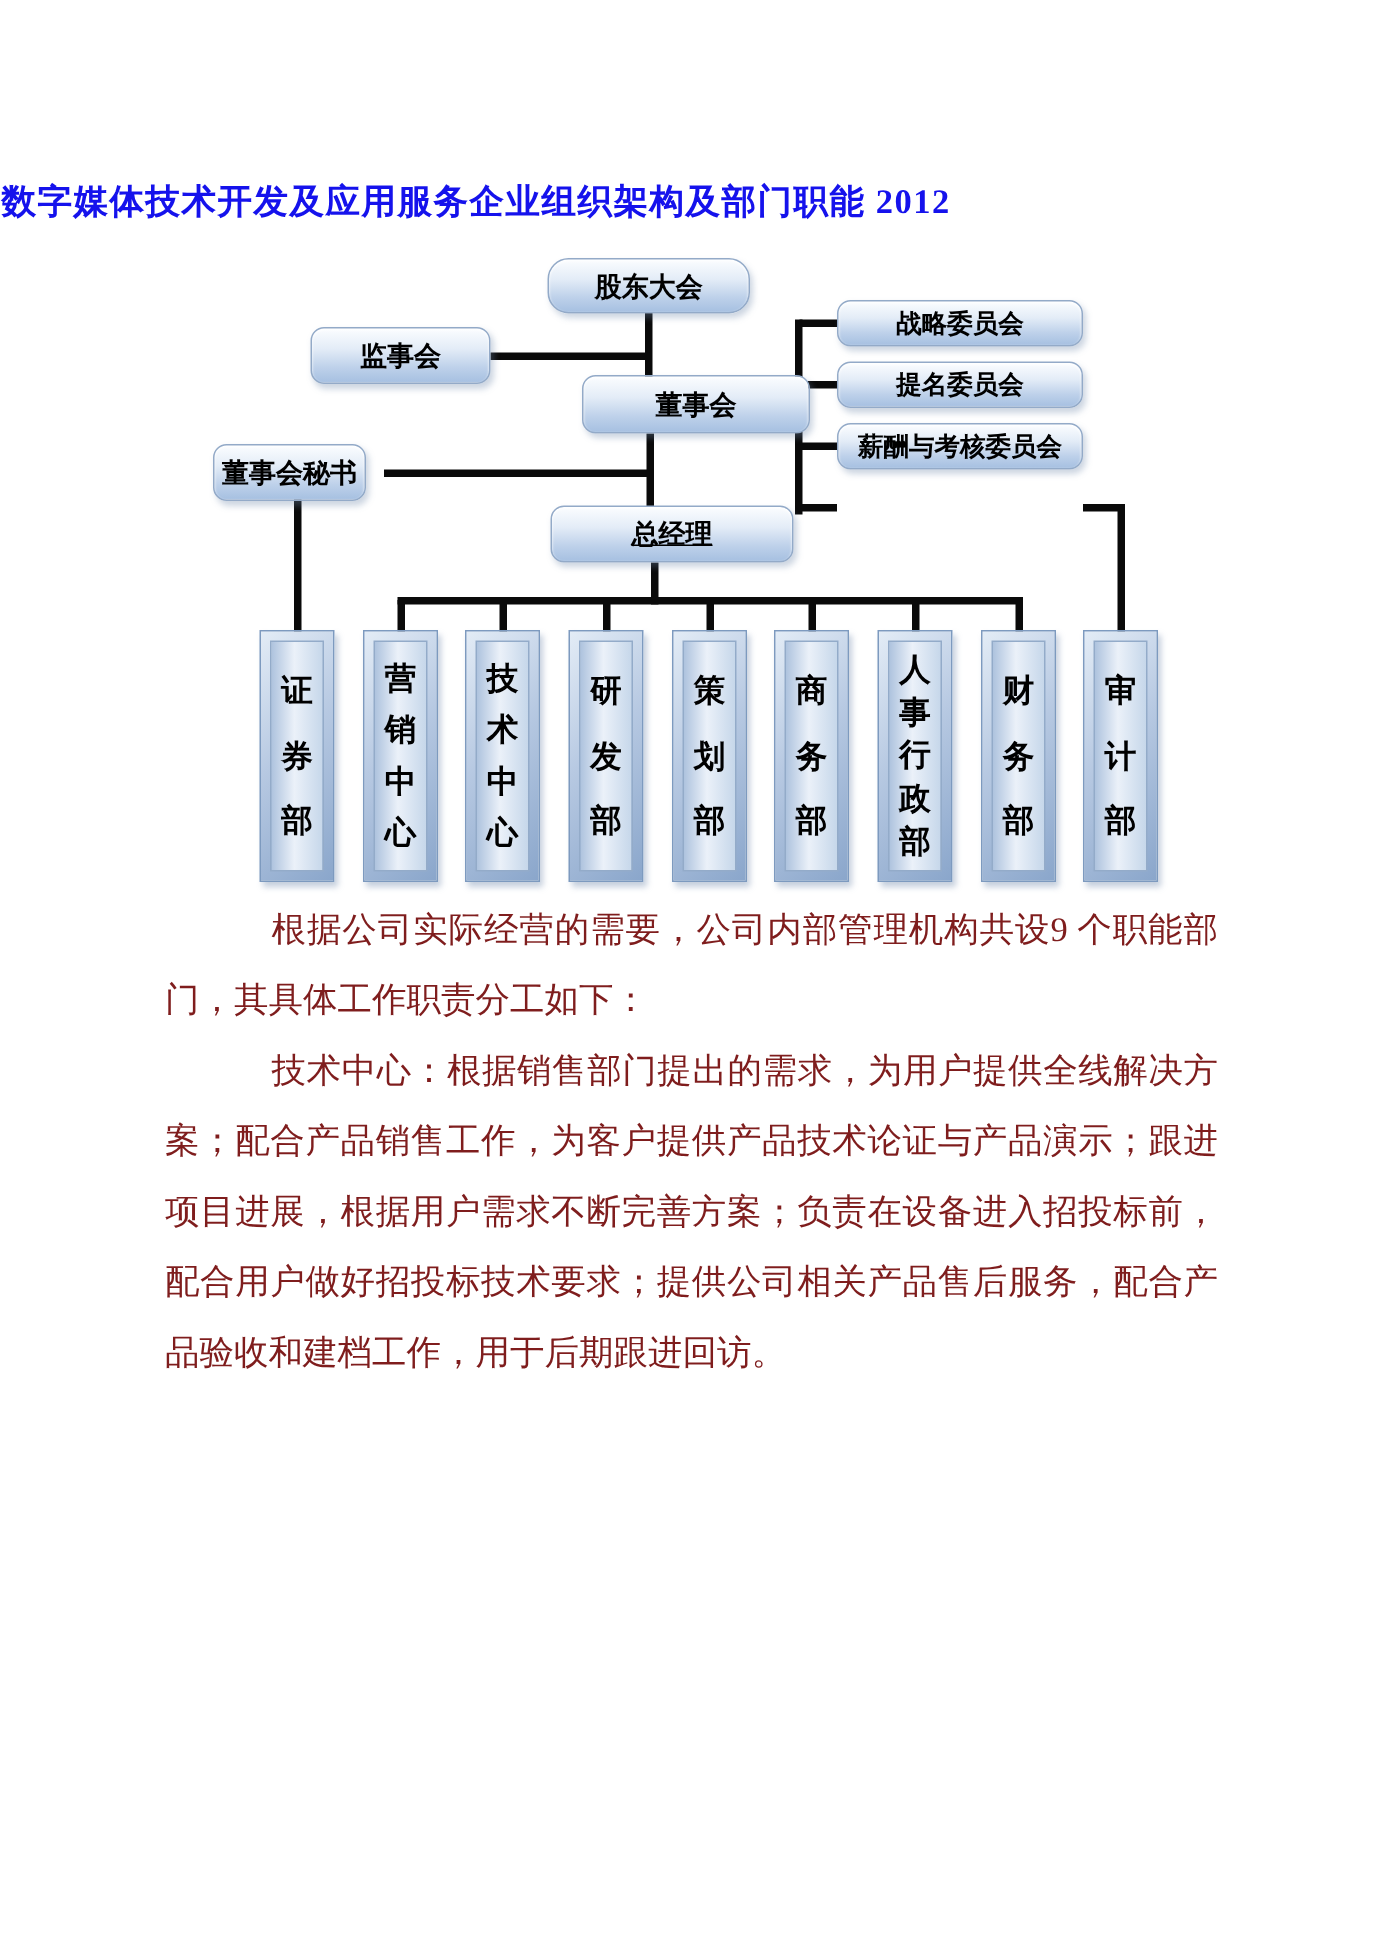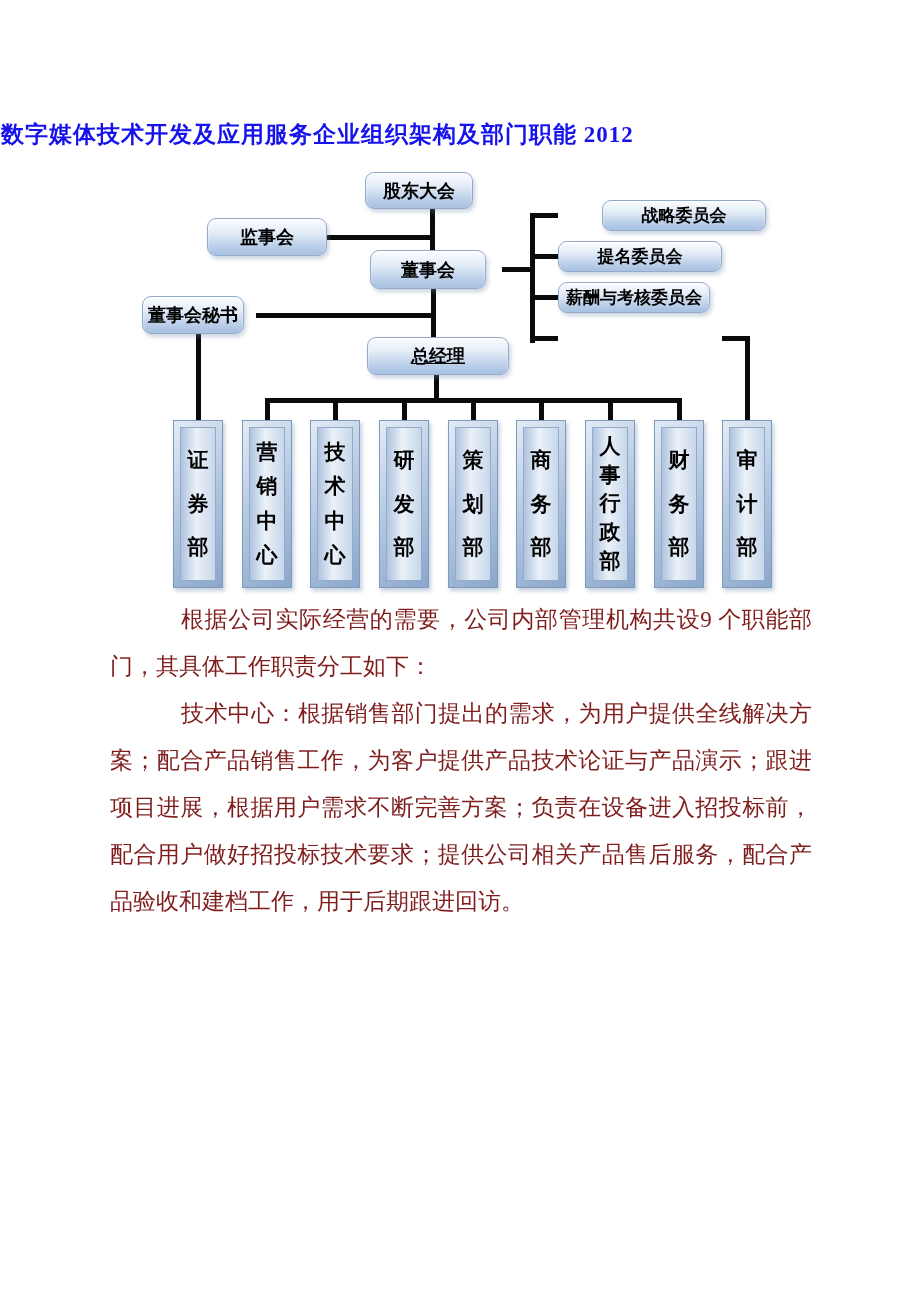--- a/index.html
+++ b/index.html
@@ -78,42 +78,42 @@
     <div class="line" style="left:265px;top:240px;width:5px;height:21px;"></div>
     <div class="line" style="left:333px;top:240px;width:5px;height:21px;"></div>
     <div class="line" style="left:402px;top:240px;width:5px;height:21px;"></div>
     <div class="line" style="left:471px;top:240px;width:5px;height:21px;"></div>
     <div class="line" style="left:539px;top:240px;width:5px;height:21px;"></div>
     <div class="line" style="left:608px;top:240px;width:5px;height:21px;"></div>
     <div class="line" style="left:677px;top:240px;width:5px;height:21px;"></div>
     <div class="line" style="left:722px;top:176px;width:28px;height:5px;"></div>
     <div class="line" style="left:745px;top:176px;width:5px;height:85px;"></div>
 
-    <div class="hbox" style="left:365px;top:12px;width:108px;height:37px;">
+    <div class="hbox" style="left:365px;top:12px;width:135px;height:37px;border-radius:14px;">
       <span>股东大会</span>
     </div>
     <div class="hbox" style="left:207px;top:58px;width:120px;height:38px;">
       <span>监事会</span>
     </div>
-    <div class="hbox" style="left:370px;top:90px;width:116px;height:39px;">
+    <div class="hbox" style="left:388px;top:90px;width:152px;height:39px;">
       <span>董事会</span>
     </div>
-    <div class="hbox committee" style="left:558px;top:40px;width:164px;height:31px;margin-left:44px;">
+    <div class="hbox committee" style="left:558px;top:40px;width:164px;height:31px;">
       <span>战略委员会</span>
     </div>
     <div class="hbox committee" style="left:558px;top:81px;width:164px;height:31px;">
       <span>提名委员会</span>
     </div>
-    <div class="hbox committee" style="left:558px;top:122px;width:152px;height:31px;">
+    <div class="hbox committee" style="left:558px;top:122px;width:164px;height:31px;">
       <span>薪酬与考核委员会</span>
     </div>
     <div class="hbox" style="left:142px;top:136px;width:102px;height:38px;">
       <span>董事会秘书</span>
     </div>
-    <div class="hbox" style="left:367px;top:177px;width:142px;height:38px;text-decoration:underline;">
+    <div class="hbox" style="left:367px;top:177px;width:162px;height:38px;text-decoration:underline;">
       <span>总经理</span>
     </div>
 
     <div class="dept" style="left:173px;top:260px;">
       <div class="dept-inner">
           <div class="v-label">
             <span>证</span>
             <span>券</span>
             <span>部</span>
           </div>

